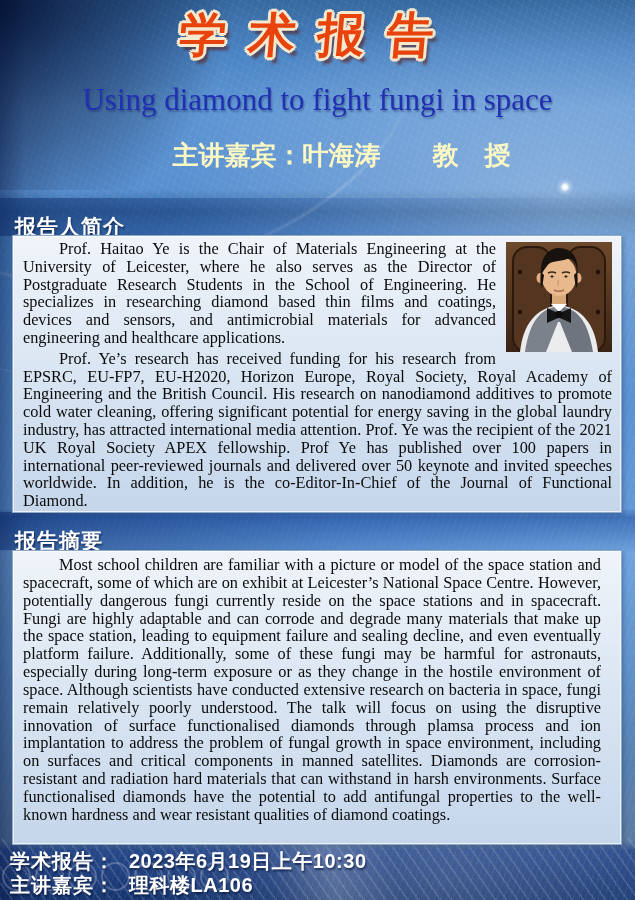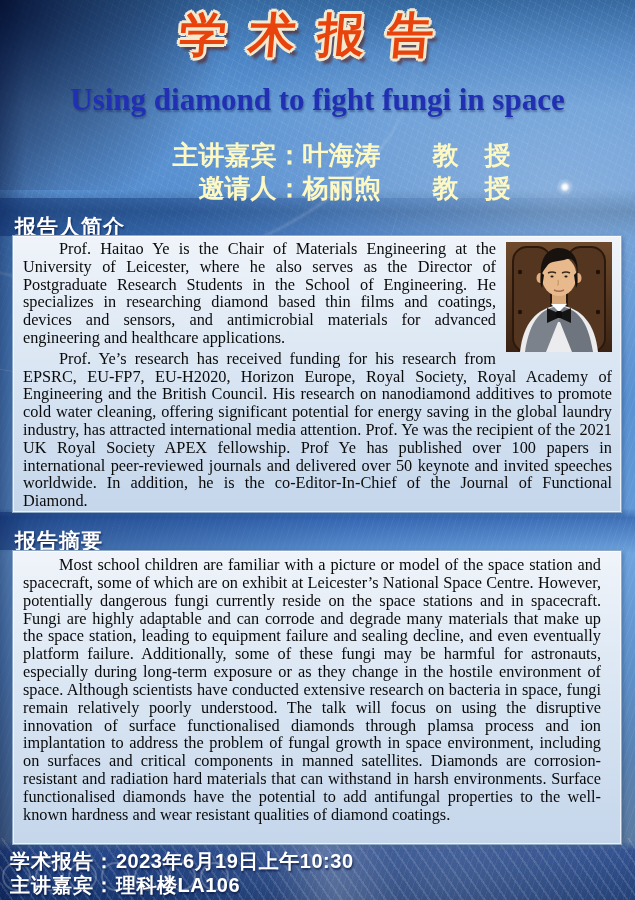--- a/index.html
+++ b/index.html
@@ -44,21 +44,21 @@
 
   
   .title-cn{position:absolute;left:0;top:4px;width:100%;text-align:center;
     font-family:"DejaVu Serif","Liberation Serif",serif;font-weight:bold;
     font-size:47px;letter-spacing:22px;color:#e8430c;transform:skewX(-5deg);
     text-shadow:
       -2px -2px 0 #f5ead0, 2px -2px 0 #f5ead0, -2px 2px 0 #f5ead0, 2px 2px 0 #f5ead0,
       0 -3px 0 #f5ead0, 0 3px 0 #f5ead0, -3px 0 0 #f5ead0, 3px 0 0 #f5ead0,
       5px 6px 3px rgba(90,15,0,.55);}
   .title-en{position:absolute;left:0;top:82px;width:100%;text-align:center;
-    font-family:"Liberation Serif","DejaVu Serif",serif;font-weight:bold;
+    font-family:"Liberation Serif","DejaVu Serif",serif;font-weight:normal;
     font-size:31px;color:#2130b2;text-shadow:1px 2px 2px rgba(10,20,70,.35);}
 
   
   .speakers{position:absolute;left:0;top:139px;width:100%;
     font-family:"Liberation Serif","DejaVu Serif",serif;font-weight:600;
     font-size:26px;line-height:33px;color:#fef9c3;}
   .speakers-inner{width:fit-content;margin:0 auto;text-align:right;transform:translateX(24px);}
 
   
   .sec-head{position:absolute;left:15px;font-size:21px;font-weight:bold;color:#ffffff;
@@ -77,21 +77,21 @@
     font-size:16.3px;line-height:17.8px;color:#0a0a0a;text-align:justify;text-indent:36px;}
   .panel.abs p{line-height:17.85px;}
 
   
   .photo{float:right;width:106px;height:110px;margin:2px 0 4px 10px;display:block;}
 
   
   .footer{position:absolute;left:10px;top:849px;font-size:20px;font-weight:bold;color:#ffffff;
     line-height:24px;text-shadow:1px 2px 2px rgba(5,20,60,.7);letter-spacing:1px;}
   .footer .row{white-space:nowrap;}
-  .footer .val{margin-left:1px;letter-spacing:.5px;}
+  .footer .val{margin-left:14px;letter-spacing:.5px;}
   .wm{position:absolute;left:2px;top:862px;display:flex;gap:4px;opacity:.22;}
   .wm span{width:25px;height:25px;border:2px solid #ffffff;border-radius:50%;display:inline-block;}
 </style>
 </head>
 <body>
 
 <div class="bg"></div>
 <div class="mesh1"></div>
 <div class="mesh2"></div>
 <div class="arc1"></div>
@@ -102,21 +102,20 @@
 <div class="band-head2"></div>
 <div class="mesh3"></div>
 <div class="sparkle"></div>
 
 <div class="title-cn">学术报告</div>
 <div class="title-en">Using diamond to fight fungi in space</div>
 
 <div class="speakers">
   <div class="speakers-inner">
     <div>主讲嘉宾：叶海涛　　教　授</div>
-    <div>邀请人：杨丽煦　　教　授</div>
   </div>
 </div>
 
 <div class="sec-head bio">报告人简介</div>
 <div class="panel bio">
   <svg class="photo" viewBox="0 0 106 110" aria-hidden="true">
     <defs>
       <linearGradient id="wood" x1="0" y1="0" x2="0" y2="1">
         <stop offset="0" stop-color="#7a5433"></stop>
           <stop offset="1" stop-color="#40261605"></stop>

